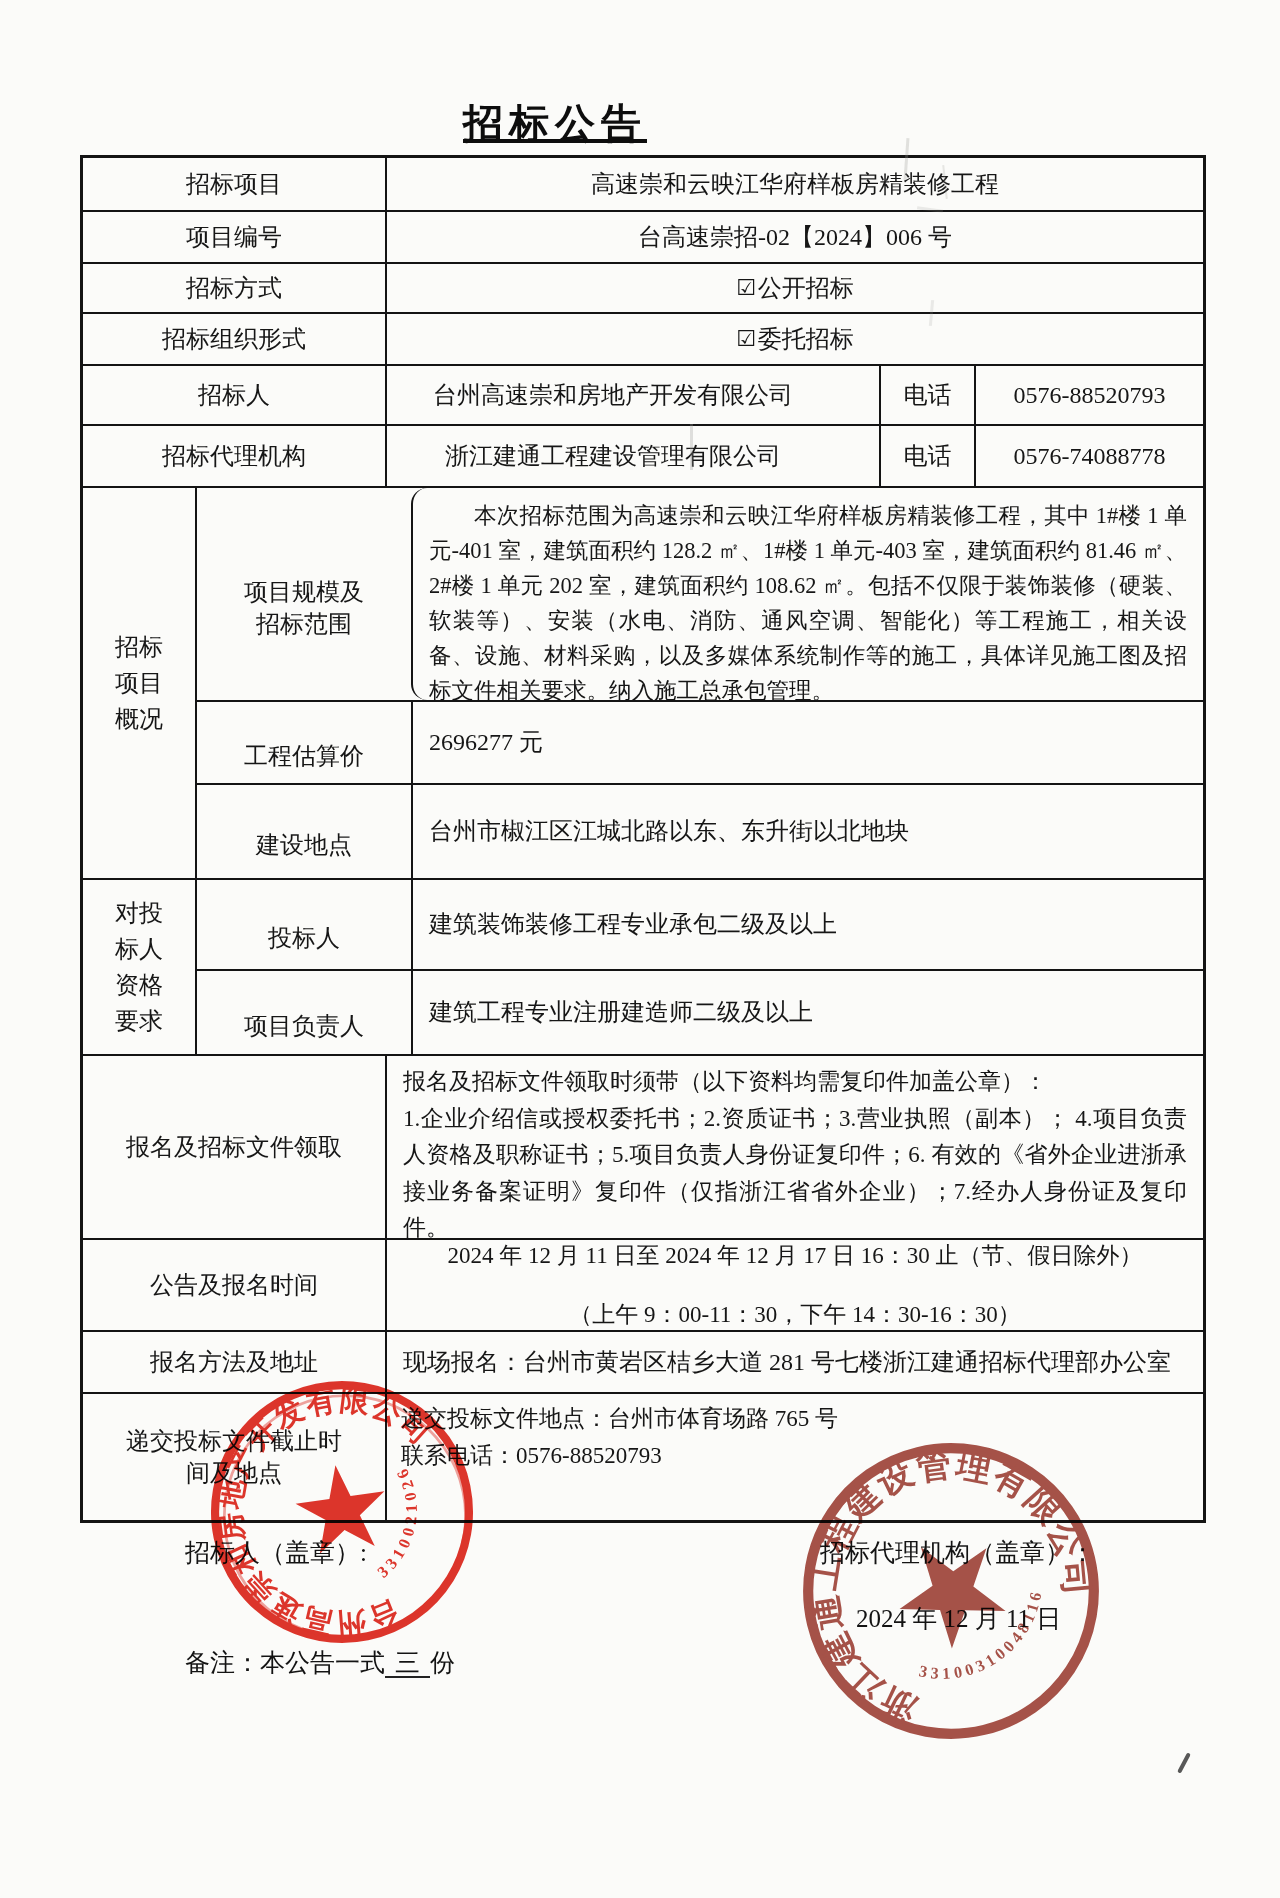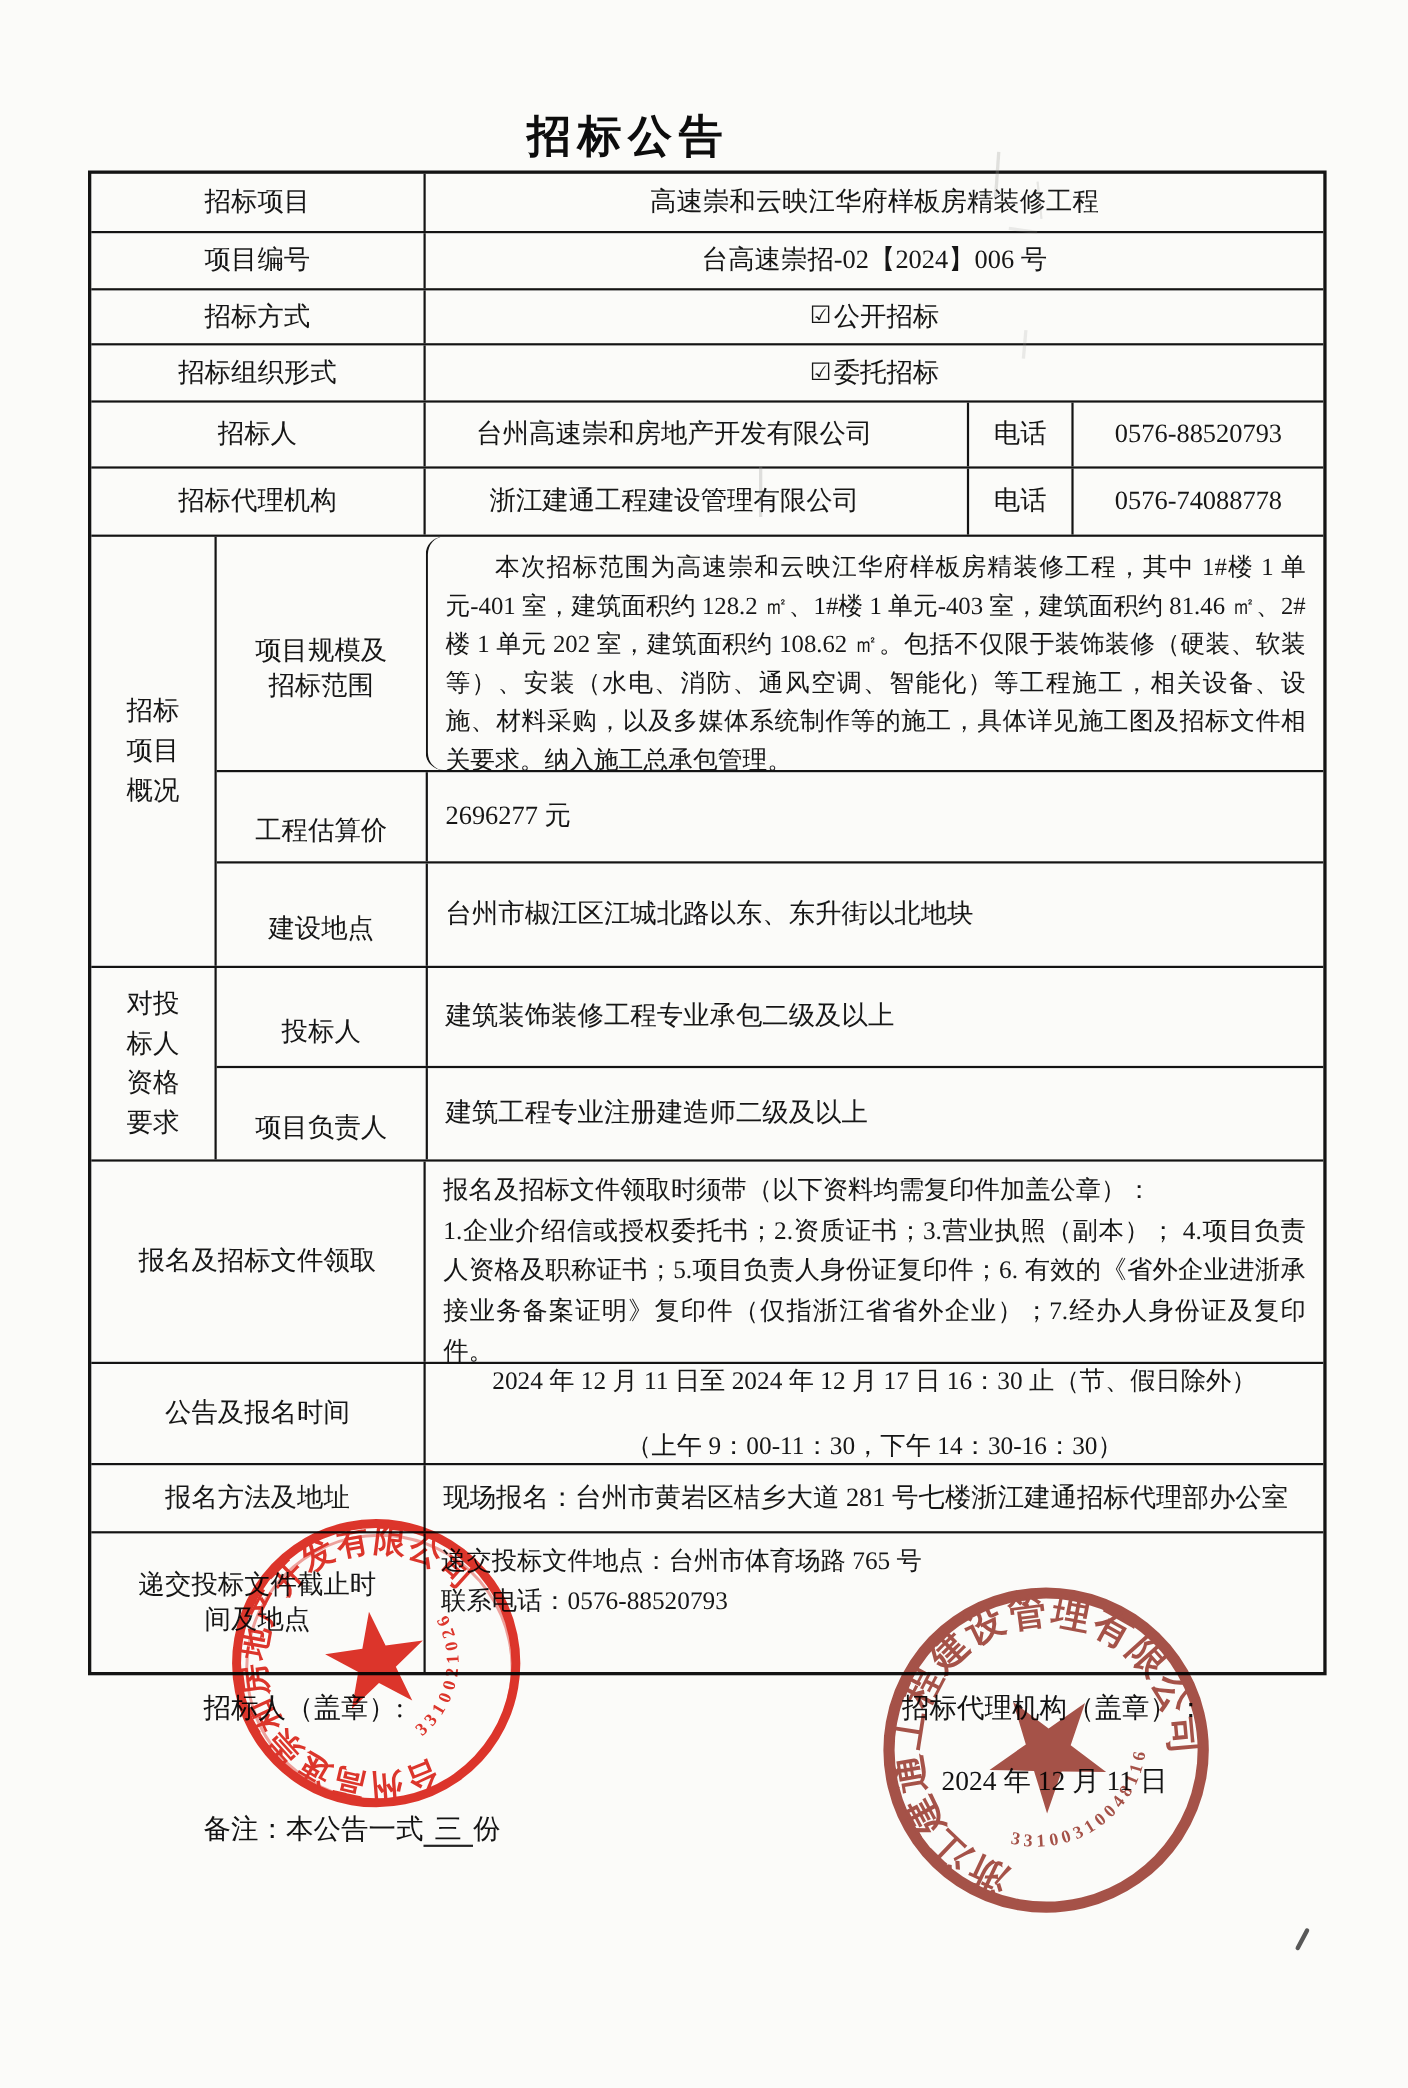--- a/index.html
+++ b/index.html
@@ -3,36 +3,36 @@
 <meta charset="utf-8">
 <style>
   html,body{margin:0;padding:0;}
   body{
     width:1280px;height:1898px;position:relative;
     background:#fbfbf9;
     font-family:"Liberation Serif","DejaVu Serif",serif;
     color:#161616;overflow:hidden;
   }
   .title{
-    position:absolute;top:96px;left:16px;width:1110px;text-align:center;
-    font-size:40px;font-weight:bold;letter-spacing:6px;color:#0d0d0d;
+    position:absolute;top:96px;left:0;width:1110px;text-align:center;
+    font-size:40px;font-weight:bold;letter-spacing:6px;color:#0d0d0d;text-decoration:underline;
   }
   
   .tbl{
     position:absolute;left:80px;top:155px;width:1126px;
     border:3px solid #141414;box-sizing:border-box;background:transparent;
   }
   .tr{display:flex;box-sizing:border-box;}
   .tr + .tr{border-top:2px solid #141414;}
   .cell{box-sizing:border-box;display:flex;align-items:center;justify-content:center;
         text-align:center;font-size:24px;line-height:1.35;padding:4px 8px;}
   .cell + .cell, .vcol + .cell, .cell + .vcol, .subrow .cell + .cell{border-left:2px solid #141414;}
   .w-lbl{width:302px;flex:none;}
   .w-grp{width:112px;flex:none;}
-  .w-sub{width:190px;flex:none;margin-top:28px;}
+  .w-sub{width:214px;flex:none;margin-top:28px;}
   .w-co{width:454px;flex:none;}
   .w-tel{width:95px;flex:none;margin-left:40px;}
   .flex1{flex:1;}
   .col{display:flex;flex-direction:column;box-sizing:border-box;}
   .subrow{display:flex;box-sizing:border-box;}
   .subrow + .subrow{border-top:2px solid #141414;}
   .grp-label{line-height:1.5;}
   .grp-label span{display:inline-block;width:52px;}
   .wrap-narrow span{display:inline-block;width:228px;}
   .para{

